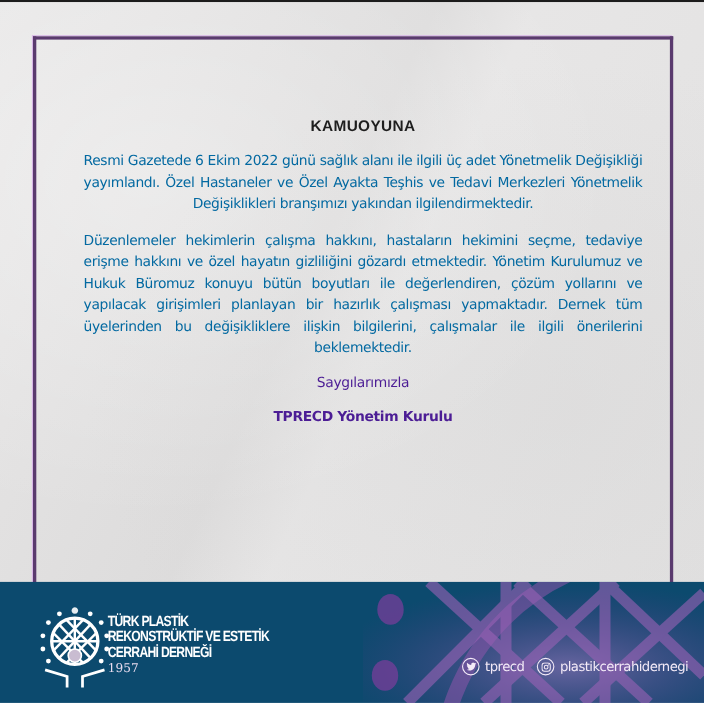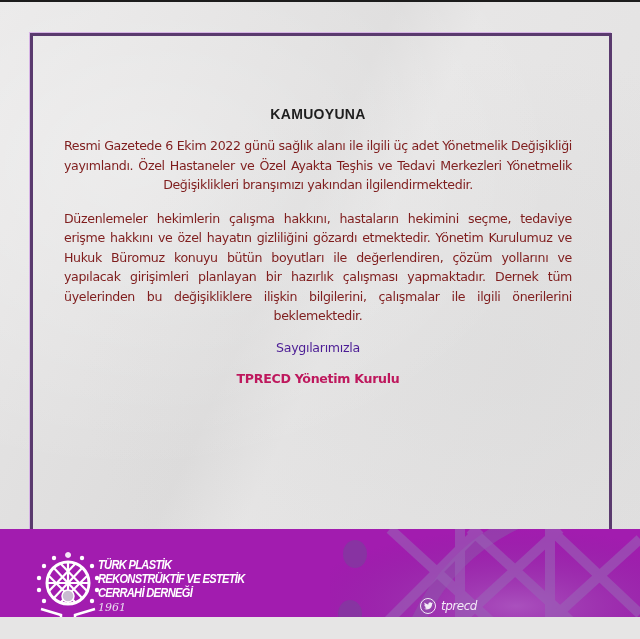--- a/index.html
+++ b/index.html
@@ -15,39 +15,39 @@
         radial-gradient(ellipse at 20% 30%, rgba(255,255,255,0.35), rgba(255,255,255,0) 60%),
         radial-gradient(ellipse at 80% 70%, rgba(210,210,210,0.35), rgba(210,210,210,0) 60%),
         linear-gradient(115deg, #e8e7e7 0%, #dddcdc 45%, #e7e6e6 55%, #e2e1e1 100%);
     }
     .frame {
       position: absolute; left: 30px; top: 33px; width: 576px; height: 520px;
       border-top: 3px solid #5a3a6e; border-left: 3px solid #5a3a6e; border-right: 3px solid #5a3a6e;
       box-shadow: -1px -1px 0 #d7b5e6;
     }
     .content {
-      position: absolute; left: 64px; top: 100px; width: 508px;
+      position: absolute; left: 76px; top: 100px; width: 508px;
       color: #222; text-align: center;
     }
     .title {
       font-family: "Liberation Sans", sans-serif;
       font-weight: bold; font-size: 14px; letter-spacing: 0.3px;
       margin: 6px 0 14px 0; color: #1e1e1e;
     }
     .para {
       font-size: 12.6px; line-height: 19.5px; margin: 0 0 14px 0;
-      text-align: justify; text-align-last: center; color: #7f1d1d;
+      text-align: justify; text-align-last: center; color: #0369a1;
       font-family: "DejaVu Sans", sans-serif; letter-spacing: -0.35px;
     }
     .closing { font-size: 12.6px; margin: 6px 0 16px 0; color:#4c1d95; letter-spacing:-0.3px; }
-    .signature { font-size: 12.6px; font-weight: bold; margin: 0; color:#be185d; letter-spacing:-0.3px; }
+    .signature { font-size: 12.6px; font-weight: bold; margin: 0; color:#4c1d95; letter-spacing:-0.3px; }
 
     .footer {
-      position: absolute; left: 0; top: 529px; width: 640px; height: 88px;
-      background: #a21caf; overflow: hidden; font-style: italic;
+      position: absolute; left: 0; top: 529px; width: 640px; height: 110px;
+      background: #0c4a6e; overflow: hidden;
     }
     .pattern { position: absolute; left: 330px; top: 0; width: 310px; height: 110px; }
     .logo { position: absolute; left: 33px; top: 20px; width: 70px; height: 78px; }
     .org-text { position: absolute; left: 98px; top: 29px; color: #fff; }
     .org-line {
       font-family: "Liberation Sans", sans-serif; font-weight: bold;
       font-size: 13.5px; line-height: 14px; letter-spacing: -0.8px;
       transform: scaleX(0.82); transform-origin: left center; white-space: nowrap;
     }
     .org-year {
@@ -132,25 +132,35 @@
     <g stroke="#fff" stroke-width="2.5" fill="none">
       <path d="M8 60 L28 66 L28 76"></path>
         <path d="M62 60 L42 66 L42 76"></path>
     </g>
   </svg>
 
   <div class="org-text">
     <div class="org-line">TÜRK PLASTİK</div>
     <div class="org-line">REKONSTRÜKTİF VE ESTETİK</div>
     <div class="org-line">CERRAHİ DERNEĞİ</div>
-    <div class="org-year">1961</div>
+    <div class="org-year">1957</div>
   </div>
 
   <div class="social tw">
     <span class="ic">
       <svg width="9" height="8" viewBox="0 0 24 20">
           <path fill="#f3eaf7" d="M24 2.4c-.9.4-1.8.6-2.8.8 1-.6 1.8-1.6 2.2-2.7-1 .6-2 1-3.1 1.2C19.4.6 18.1 0 16.6 0c-2.7 0-4.9 2.2-4.9 4.9 0 .4 0 .8.1 1.1C7.7 5.8 4.1 3.9 1.7.9c-.4.7-.7 1.6-.7 2.5 0 1.7.9 3.2 2.2 4.1-.8 0-1.6-.2-2.2-.6v.1c0 2.4 1.7 4.4 3.9 4.8-.4.1-.8.2-1.3.2-.3 0-.6 0-.9-.1.6 2 2.4 3.4 4.6 3.4-1.7 1.3-3.8 2.1-6.1 2.1-.4 0-.8 0-1.2-.1 2.2 1.4 4.8 2.2 7.5 2.2 9.1 0 14-7.5 14-14v-.6c1-.7 1.8-1.6 2.5-2.5z"></path>
         </svg>
     </span>
     <span class="label">tprecd</span>
   </div>
 
+  <div class="social ig">
+    <span class="ic">
+      <svg width="9" height="9" viewBox="0 0 24 24">
+          <rect x="2" y="2" width="20" height="20" rx="6" fill="none" stroke="#f3eaf7" stroke-width="2.5"></rect>
+          <circle cx="12" cy="12" r="4.5" fill="none" stroke="#f3eaf7" stroke-width="2.5"></circle>
+          <circle cx="17.5" cy="6.5" r="1.3" fill="#f3eaf7"></circle>
+        </svg>
+    </span>
+    <span class="label">plastikcerrahidernegi</span>
+  </div>
 </div>
 
 </body></html>

